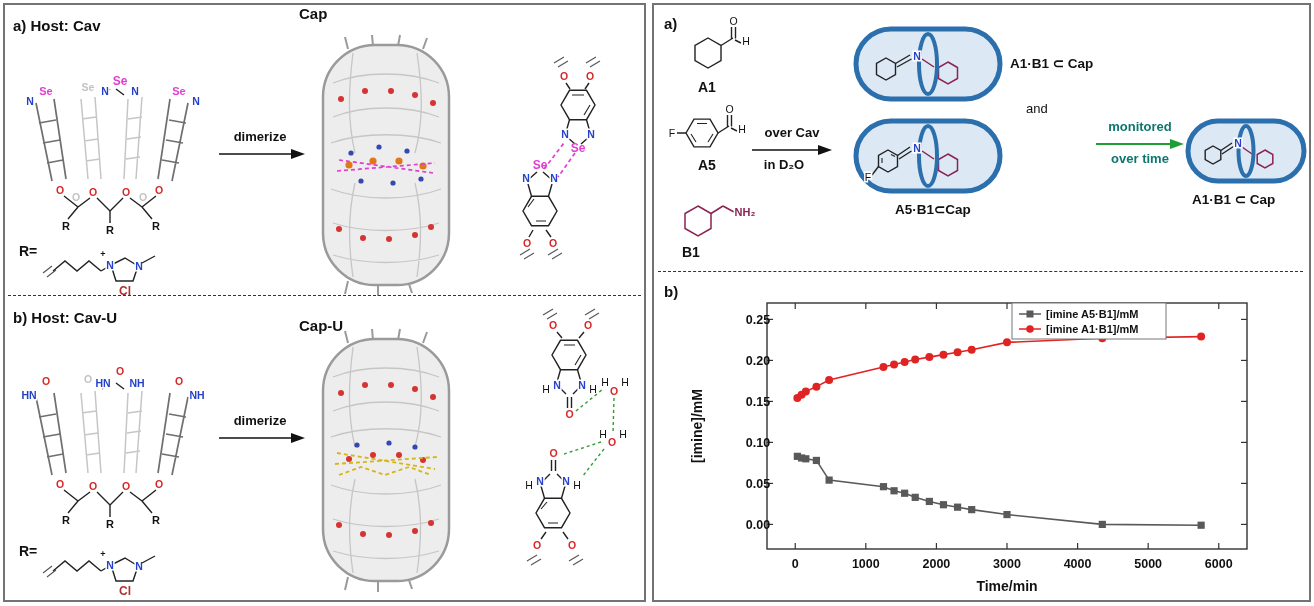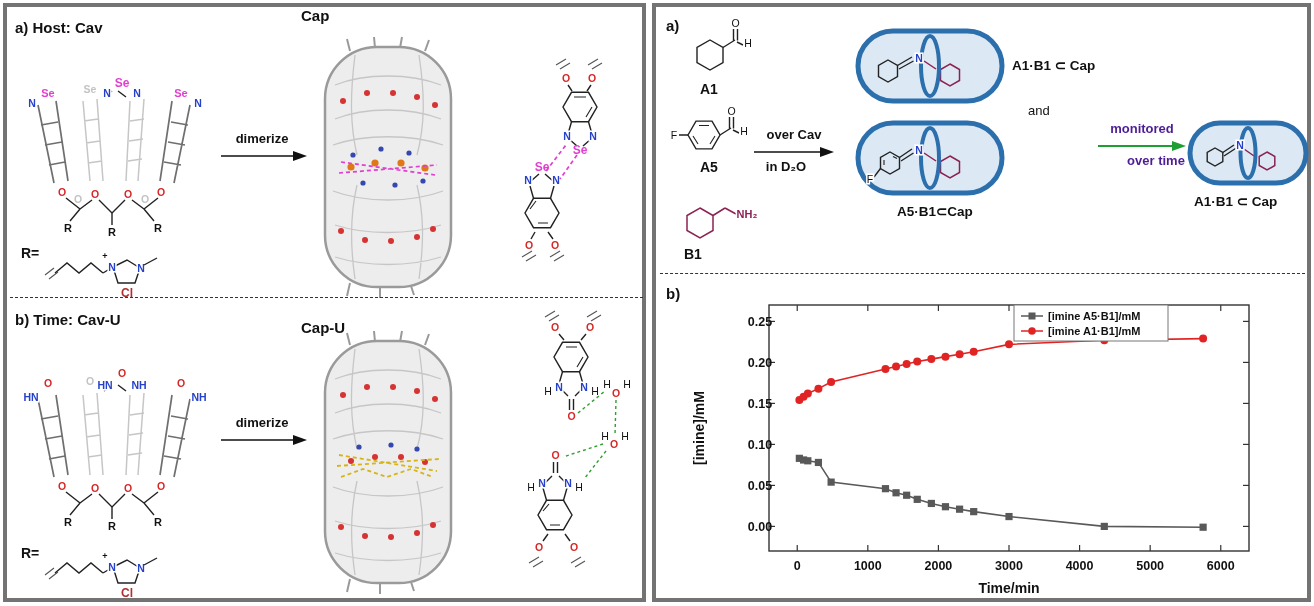--- a/index.html
+++ b/index.html
@@ -1,26 +1,26 @@
 <!DOCTYPE html>
 <html><head>
 <meta charset="utf-8">
 <style>
   html,body{margin:0;padding:0;background:#ffffff;}
   body{width:1314px;height:606px;position:relative;font-family:"Liberation Sans",sans-serif;color:#111;overflow:hidden;}
-  .panel{position:absolute;background:#fff;border:4px solid #737373;box-sizing:border-box;}
+  .panel{position:absolute;background:#fff;border:2px solid #737373;box-sizing:border-box;}
   #panel-left{left:3px;top:3px;width:643px;height:599px;}
   #panel-right{left:652px;top:3px;width:659px;height:599px;}
   .abs{position:absolute;}
   .title{font-size:15px;font-weight:bold;white-space:nowrap;}
   .blabel{font-size:14px;font-weight:bold;white-space:nowrap;}
   .clabel{font-size:13.5px;font-weight:bold;white-space:nowrap;}
   .plain{font-size:13px;white-space:nowrap;}
   .arrow-label{font-size:13px;font-weight:bold;text-align:center;white-space:nowrap;}
-  .green{color:#4c1d95;}
+  .green{color:#0f766e;}
   .rlabel{font-size:14px;font-weight:bold;margin-right:2px;}
   .dashed-divider{border-top:1.6px dashed #333;height:0;}
   .rgroup{display:flex;align-items:flex-start;}
   svg{overflow:visible;}
   svg text{font-family:"Liberation Sans",sans-serif;text-anchor:middle;}
   .at-se{fill:#e03fd0;font-size:11px;font-weight:bold;}
   .at-se-big{fill:#e03fd0;font-size:12px;font-weight:bold;}
   .at-gray{fill:#c3c3c3;font-size:10.5px;font-weight:bold;}
   .at-n{fill:#2540c9;font-size:10.5px;font-weight:bold;paint-order:stroke;stroke:#fff;stroke-width:3px;}
   .at-o{fill:#d62828;font-size:10.5px;font-weight:bold;paint-order:stroke;stroke:#fff;stroke-width:3px;}
@@ -172,21 +172,21 @@
       <text x="71" y="26" class="at-n">N</text>
       <text x="64" y="14" class="at-plus">+</text>
       <text x="100" y="27" class="at-n">N</text>
       <path class="bond" d="M103,20 L116,13"></path>
       <text x="86" y="52" class="at-cl">Cl</text>
     </svg>
   </div>
 
   <div class="abs dashed-divider" style="left:3px;top:290px;width:633px"></div>
 
-  <div class="abs title" style="left:8px;top:304px">b) Time: Cav-U</div>
+  <div class="abs title" style="left:8px;top:304px">b) Host: Cav-U</div>
   <div class="abs title" style="left:294px;top:312px">Cap-U</div>
 
   <svg class="abs" style="left:5px;top:336px" width="205" height="196">
     <g>
       <path class="wall-light" d="M71,52 L78,132 M85,50 L91,132 M72,72 L86,70 M74,94 L88,92 M76,114 L90,112"></path>
       <path class="wall-light" d="M118,52 L114,132 M132,50 L126,132 M118,72 L132,70 M117,92 L131,90 M116,112 L130,110"></path>
     </g>
     <g>
       <path class="wall" d="M26,56 L42,134 M44,52 L56,132 M29,76 L46,73 M33,96 L50,93 M37,116 L53,113"></path>
       <path class="wall" d="M160,52 L148,132 M178,56 L162,134 M159,73 L176,76 M156,93 L173,96 M152,113 L169,116"></path>
@@ -372,21 +372,21 @@
     <text x="16" y="68" class="at-k">F</text>
     <text x="65" y="39" class="at-n">N</text>
   </svg>
   <div class="abs clabel" style="left:241px;top:196px">A5·B1⊂Cap</div>
 
   <div class="abs arrow-label green" style="left:440px;top:114px;width:92px">monitored</div>
   <svg class="abs" style="left:440px;top:132px" width="92" height="14">
     <line x1="2" y1="7" x2="76" y2="7" class="arrow-line-g"></line>
       <polygon points="76,2 90,7 76,12" class="arrow-head-g"></polygon>
   </svg>
-  <div class="abs arrow-label green" style="left:454px;top:146px;width:92px">over time</div>
+  <div class="abs arrow-label green" style="left:440px;top:146px;width:92px">over time</div>
 
   <svg class="abs" style="left:531px;top:110px" width="122" height="72">
     <rect class="capsule-shell" x="3" y="6" width="116" height="60" rx="30"></rect>
     <g>
       <polygon class="bond" points="28,31 35.8,35.5 35.8,44.5 28,49 20.2,44.5 20.2,35.5"></polygon>
       <path class="bond" d="M35.8,35.5 L47,28 M37,39 L48.5,31.5"></path>
       <path class="bond-dr" d="M57,32 L67,39"></path>
       <polygon class="bond-dr" points="80,35 87.8,39.5 87.8,48.5 80,53 72.2,48.5 72.2,39.5"></polygon>
     </g>
     <ellipse class="capsule-ring" cx="61" cy="36" rx="7.5" ry="25"></ellipse>

